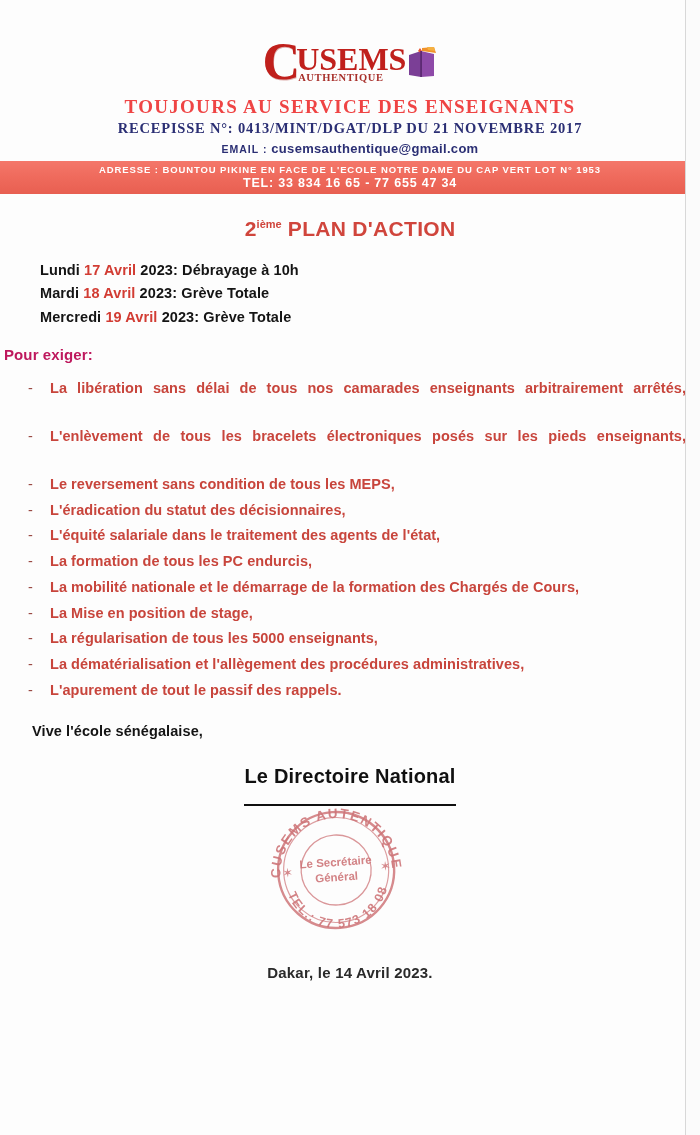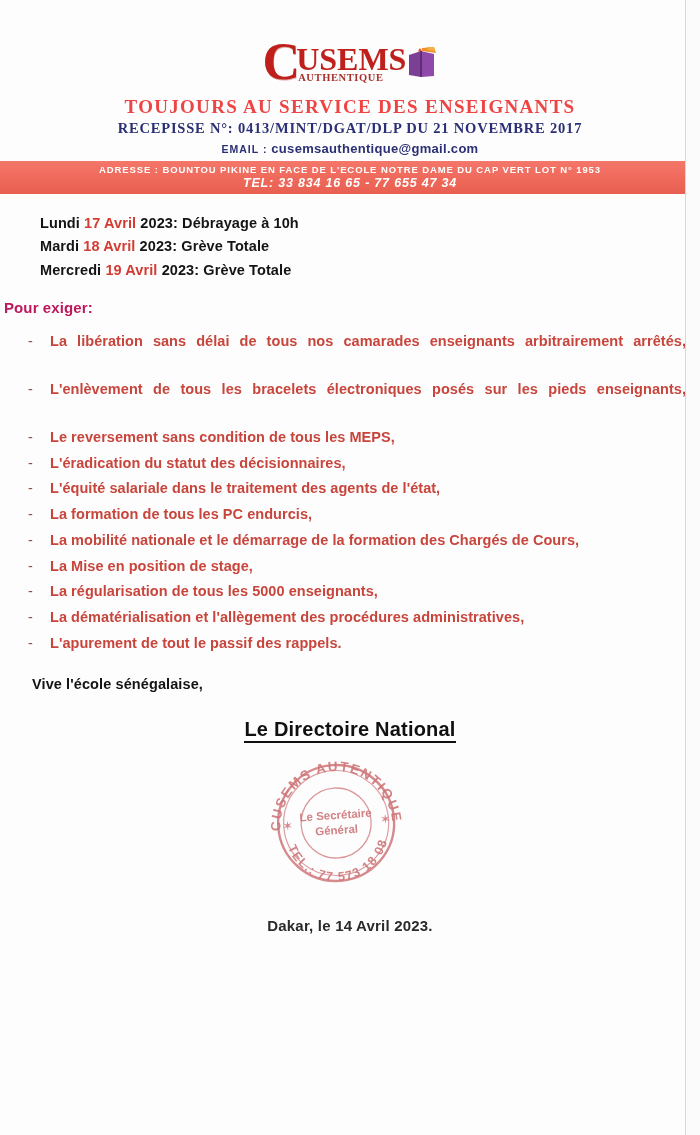--- a/index.html
+++ b/index.html
@@ -143,21 +143,20 @@
     font-size: 9.5px;
     letter-spacing: 0.9px;
     white-space: nowrap;
   }
   .address-tel {
     font-family: "Liberation Sans", sans-serif;
     font-weight: bold;
     font-size: 12.5px;
     letter-spacing: 0.8px;
     margin-top: 1px;
-    font-style: italic;
   }
 
   
   .doc-title {
     text-align: center;
     margin-top: 23px;
     font-family: "Liberation Sans", sans-serif;
     font-weight: bold;
     font-size: 21px;
     color: #d0453c;
@@ -242,21 +241,21 @@
   .signature-title {
     text-align: center;
     margin-top: 26px;
     font-size: 20px;
     font-weight: bold;
     color: #101010;
     letter-spacing: 0.2px;
   }
   .signature-title span {
     border-bottom: 2px solid #101010;
-    padding-bottom: 1px;
+    padding-bottom: 17px;
   }
 
   
   .stamp-wrap {
     position: relative;
     height: 140px;
     margin-top: 12px;
   }
   .stamp {
     position: absolute;
@@ -309,20 +308,23 @@
       <span class="email-label">EMAIL :</span>
       <span>cusemsauthentique@gmail.com</span>
     </div>
 
     <div class="address-banner">
       <div class="address-line">ADRESSE : BOUNTOU PIKINE EN FACE DE L'ECOLE NOTRE DAME DU CAP VERT   LOT N° 1953</div>
       <div class="address-tel">TEL: 33  834 16 65  -   77 655 47 34</div>
     </div>
   </div>
 
+  <div class="doc-title">
+    <span>2</span><sup>ième</sup><span> PLAN D'ACTION</span>
+  </div>
 
   <div class="dates">
     <div class="date-row">
       <span>Lundi </span><span class="date-hl">17 Avril</span><span> 2023: Débrayage à 10h</span>
     </div>
     <div class="date-row">
       <span>Mardi </span><span class="date-hl">18 Avril</span><span> 2023: Grève Totale</span>
     </div>
     <div class="date-row">
       <span>Mercredi </span><span class="date-hl">19 Avril</span><span> 2023: Grève Totale</span>

